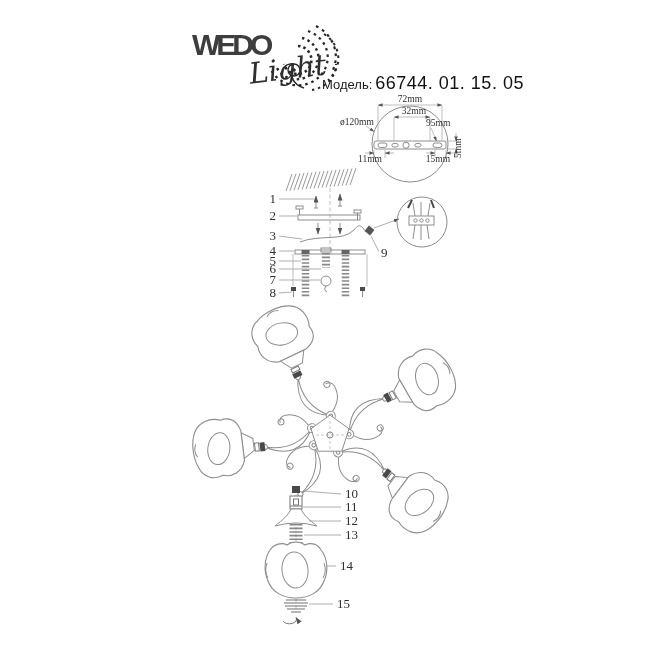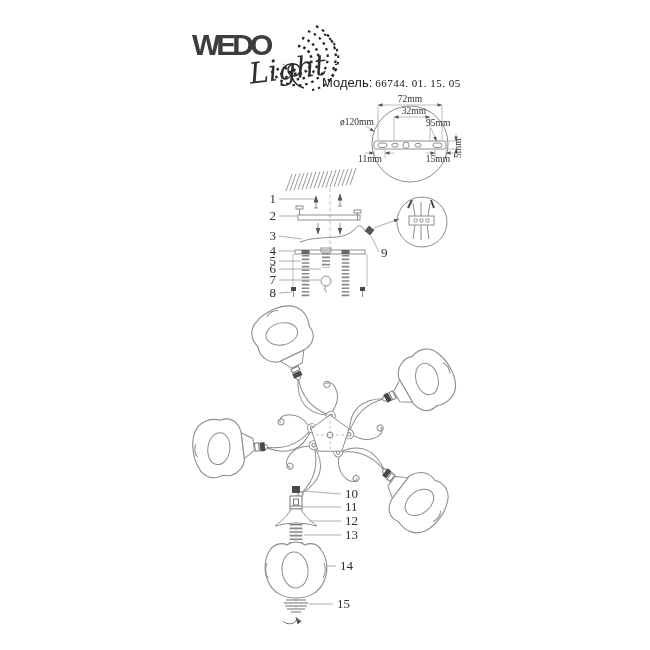--- a/index.html
+++ b/index.html
@@ -2,21 +2,21 @@
 <html><head>
 <meta charset="utf-8">
 <style>
   html,body{margin:0;padding:0;background:#fff;}
   body{width:650px;height:650px;position:relative;font-family:"Liberation Sans",sans-serif;overflow:hidden;}
   .abs{position:absolute;}
   .brand-word{left:192px;top:30px;font-size:30px;font-weight:bold;letter-spacing:-4px;color:#3d3d3d;line-height:1;}
   .brand-script{left:249px;top:55px;font-family:"DejaVu Serif",serif;font-style:italic;font-size:29px;color:#2e2e2e;transform:rotate(-7deg);line-height:1;}
   .model-line{left:322px;top:73px;white-space:nowrap;}
   .model-label{font-weight:normal;font-size:13px;color:#1d1d1d;}
-  .model-value{font-family:Liberation Serif, serif;font-size:11px;color:#111;letter-spacing:0.5px;margin-left:3px;}
+  .model-value{font-family:Liberation Sans, sans-serif;font-size:18px;color:#111;letter-spacing:0.5px;margin-left:3px;}
   svg{position:absolute;overflow:visible;}
   svg text{font-family:"Liberation Serif",serif;fill:#2f2f2f;}
   .dim-t{font-size:9.5px;}
   .num-t{font-size:13px;}
   .ln{stroke:#8d8d8d;stroke-width:1;fill:none;}
   .ldr{stroke:#9a9a9a;stroke-width:0.8;fill:none;}
   .thin{stroke:#a0a0a0;stroke-width:0.7;fill:none;}
 </style>
 </head>
 <body>

